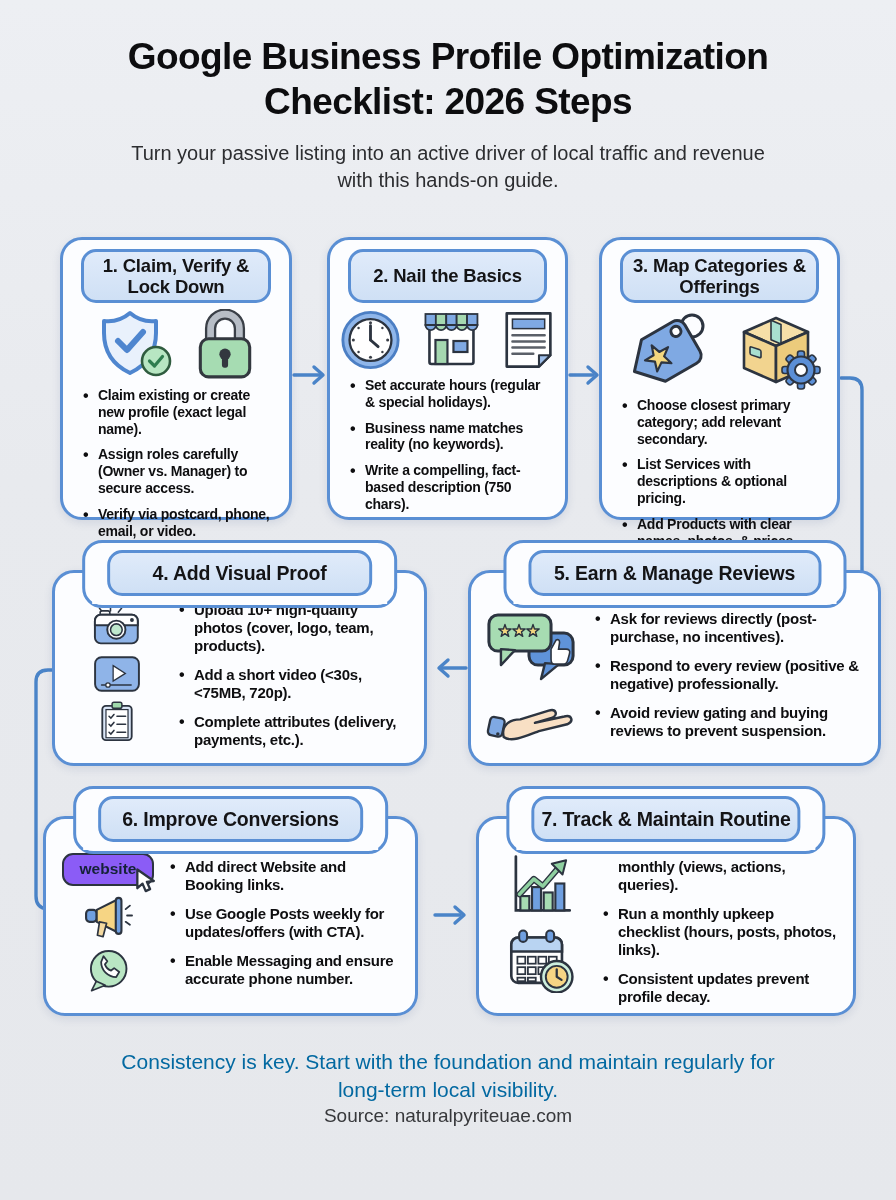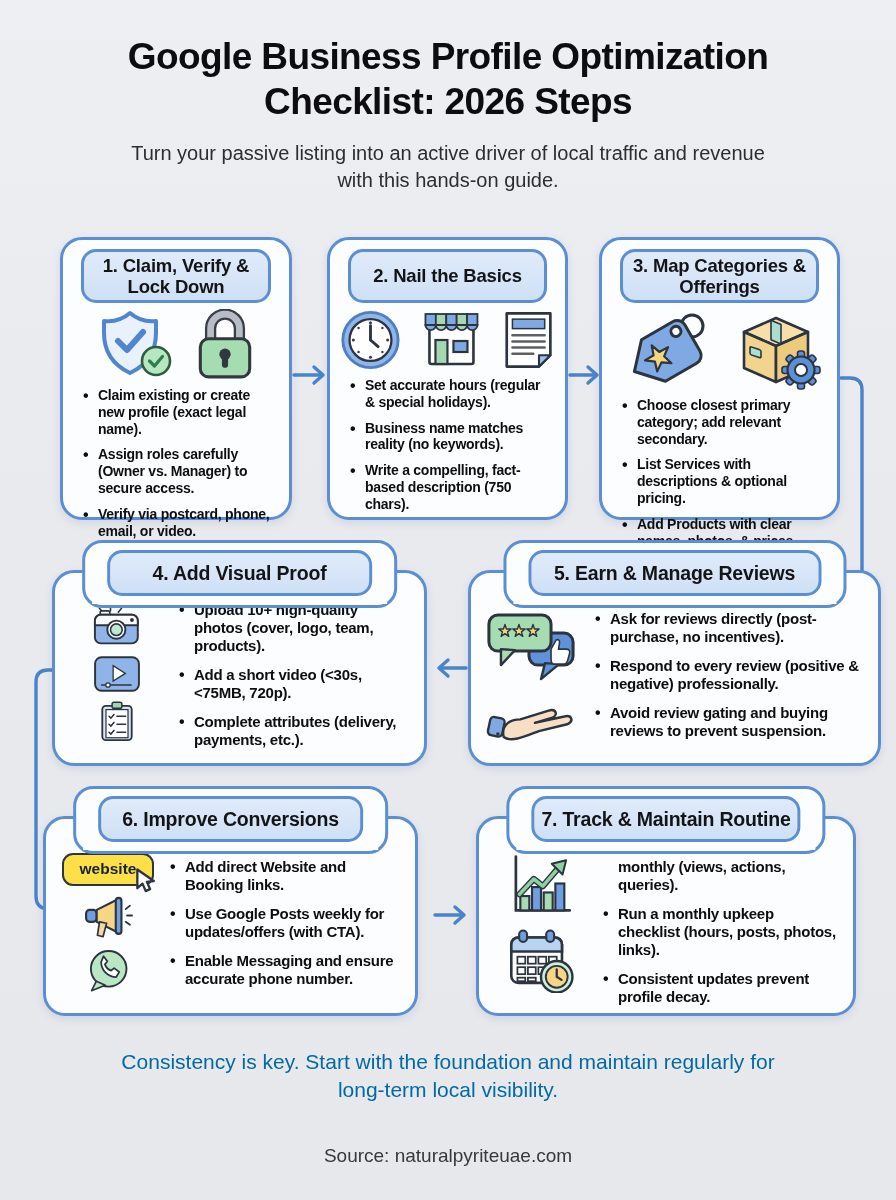--- a/index.html
+++ b/index.html
@@ -46,27 +46,27 @@
   #card3{left:599px;top:237px;width:241px;height:283px;}
   #card4{left:52px;top:570px;width:375px;height:196px;}
   #card5{left:468px;top:570px;width:413px;height:196px;}
   #card6{left:43px;top:816px;width:375px;height:200px;}
   #card7{left:476px;top:816px;width:380px;height:200px;}
   
   #connectors{position:absolute;top:0;left:0;z-index:1;}
   #connectors path{stroke:#4a84c8;stroke-width:3.4;fill:none;stroke-linecap:round;stroke-linejoin:round;}
   
   .web-btn-wrap{position:relative;width:92px;height:44px;}
-  .web-btn{box-sizing:border-box;width:92px;background:#fde047;border:2.5px solid #2c3440;border-radius:11px;
+  .web-btn{box-sizing:border-box;width:92px;background:#8b5cf6;border:2.5px solid #2c3440;border-radius:11px;
     text-align:center;padding:5px 0 6px;font-size:15.5px;font-weight:700;color:#152238;}
   .cursor-svg{position:absolute;right:-4px;bottom:-8px;}
   
   .footer{position:absolute;top:1048px;left:0;width:896px;text-align:center;}
   .footer-note{margin:0 auto;max-width:700px;font-size:21px;line-height:1.35;color:#0369a1;font-weight:400;}
-  .source{margin-top:40px;font-size:19px;color:#37383b;font-weight:400;}
+  .source{font-size:19px;color:#37383b;font-weight:400;}
   svg.ic{display:block;}
 </style>
 </head>
 <body>
 
 <div class="header">
   <h1 class="title">
     <span>Google Business Profile Optimization</span><br>
     <span>Checklist: 2026 Steps</span>
   </h1>

